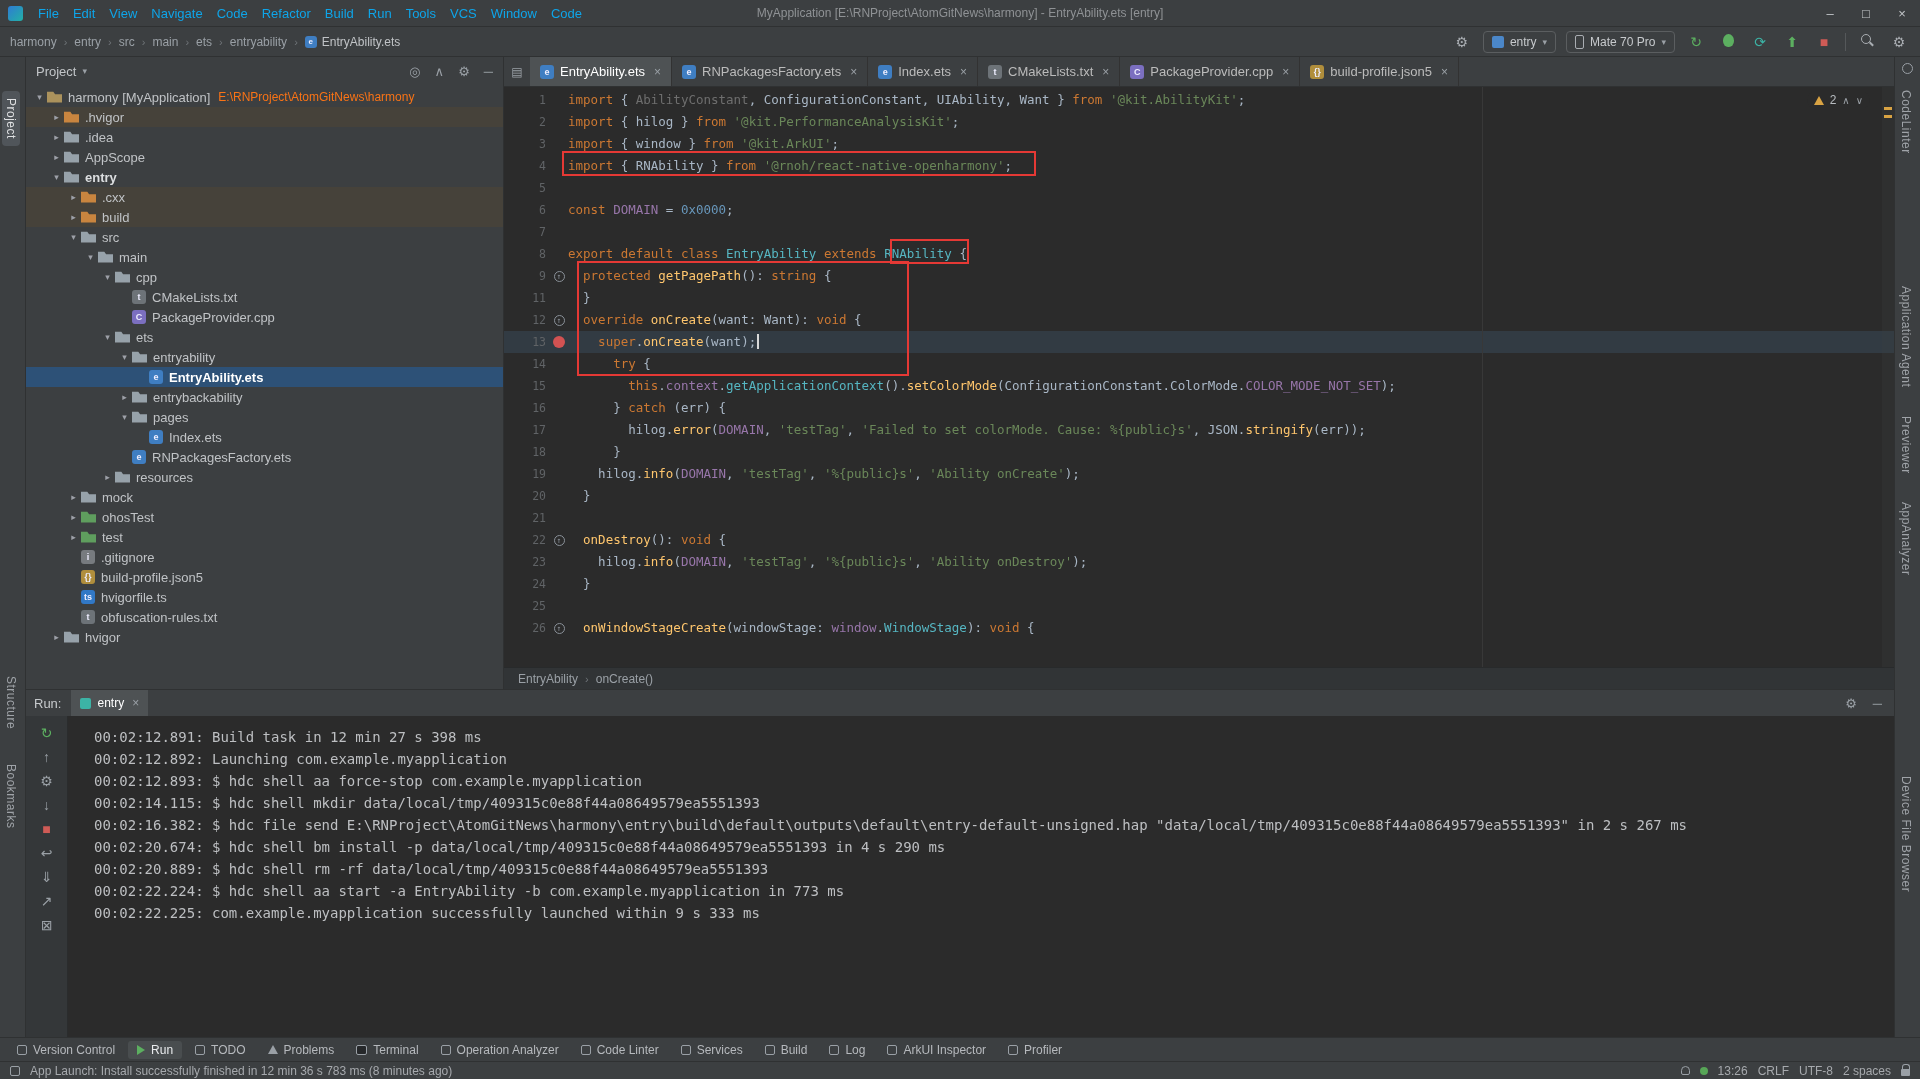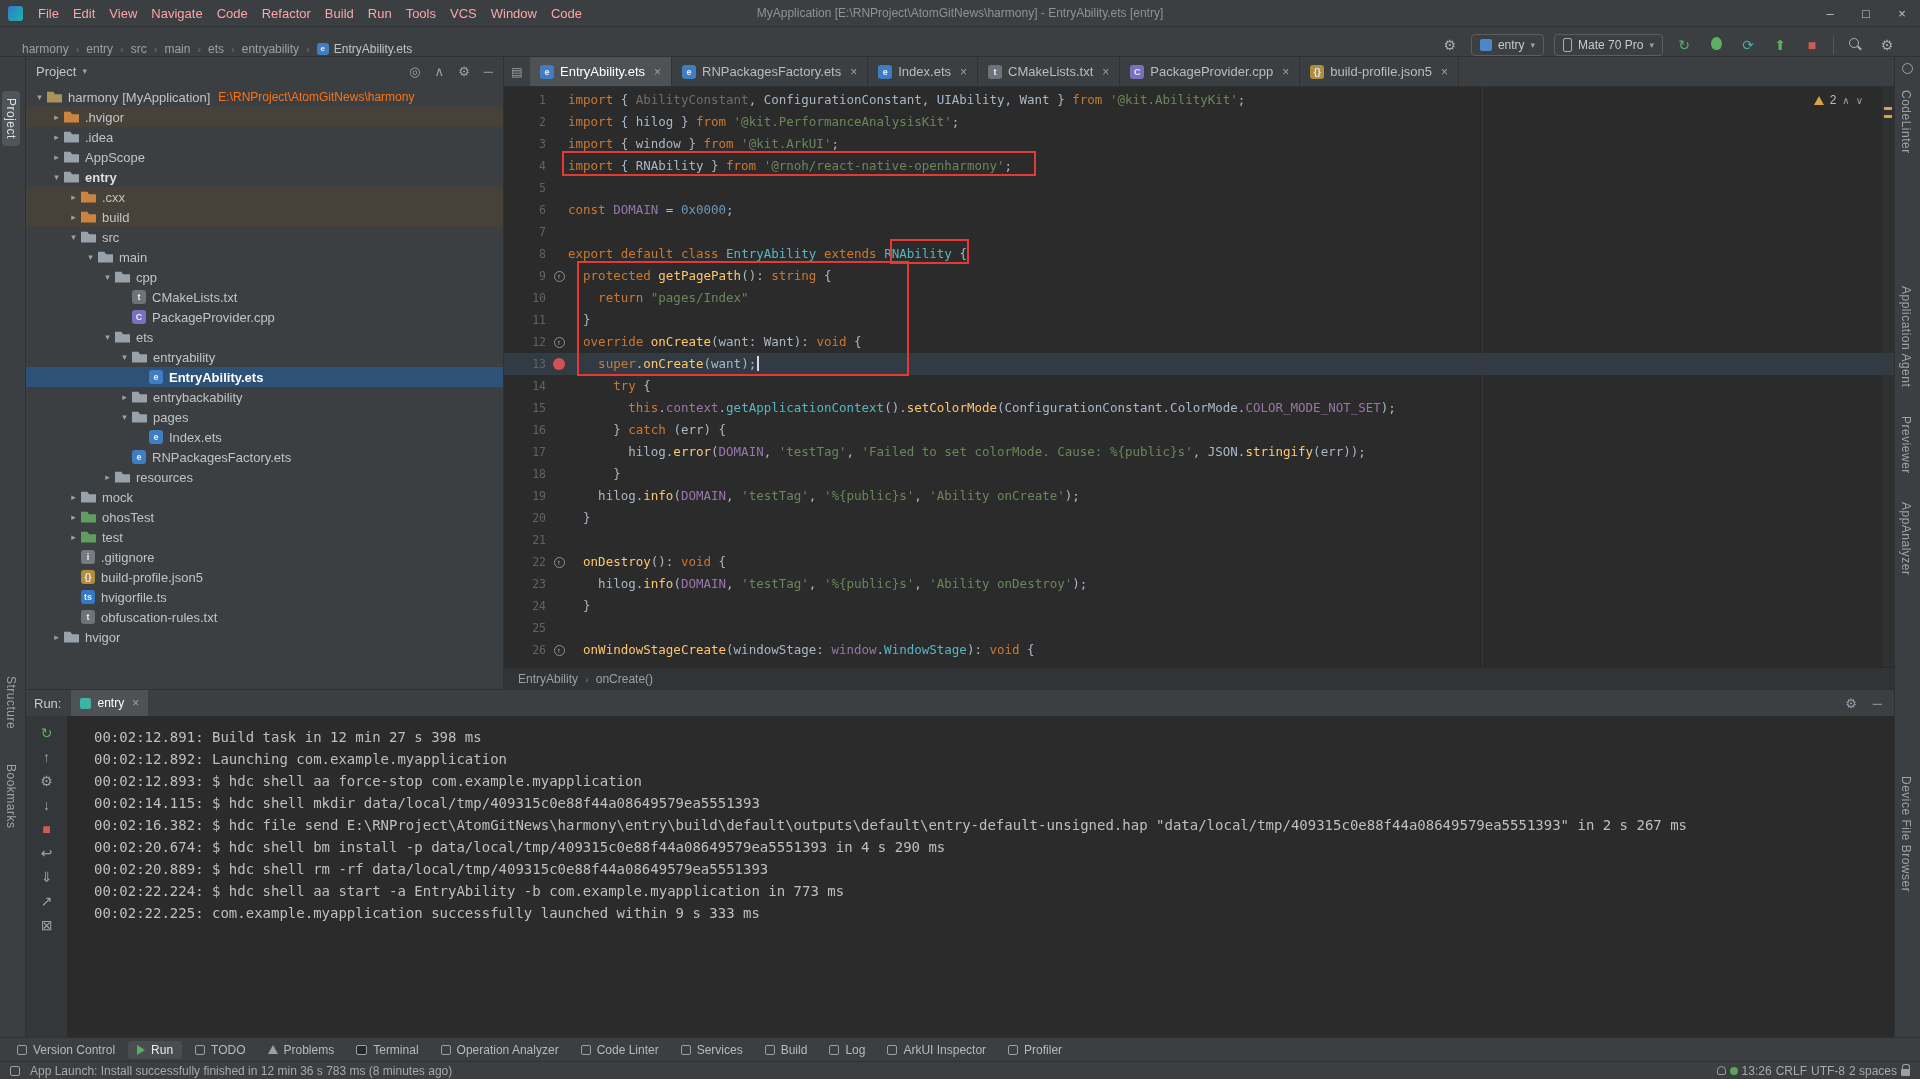--- a/index.html
+++ b/index.html
@@ -2,27 +2,27 @@
 <html><head>
 <meta charset="utf-8">
 <style>
   *{box-sizing:border-box;margin:0;padding:0}
   body{background:#1e1e1e;font-family:"Liberation Sans",sans-serif;-webkit-font-smoothing:antialiased}
   .app{width:1920px;height:1079px;display:flex;flex-direction:column;background:#3c3f41;color:#bbb;overflow:hidden;position:relative}
 
   
   .titlebar{height:27px;flex:none;display:flex;align-items:center;background:#3c3f41;border-bottom:1px solid #2f3132;padding-left:8px;position:relative}
   .app-logo{width:15px;height:15px;border-radius:3px;background:linear-gradient(135deg,#2f7bd3,#22b1a6);flex:none;margin-right:8px}
-  .menu-item{padding:3px 7px;font-size:13px;color:#fca5a5;cursor:default;z-index:2}
+  .menu-item{padding:3px 7px;font-size:13px;color:#0ea5e9;cursor:default;z-index:2}
   .win-title{position:absolute;left:0;right:0;text-align:center;font-size:12px;color:#8f9295;pointer-events:none}
   .wincontrols{margin-left:auto;display:flex;height:100%;z-index:2}
   .wc{width:36px;display:flex;align-items:center;justify-content:center;font-size:13px;color:#c3c6c9}
 
   
-  .toolbar{height:30px;flex:none;display:flex;align-items:flex-end;background:#3c3f41;border-bottom:1px solid #2f3132;padding:0 22px;gap:8px}
+  .toolbar{height:30px;flex:none;display:flex;align-items:center;background:#3c3f41;border-bottom:1px solid #2f3132;padding:0 10px;gap:8px}
   .crumbs{display:flex;align-items:center;gap:7px;font-size:12px;color:#9aa0a6}
   .crumb-sep{color:#6f7478;font-size:11px}
   .crumb-file{display:flex;align-items:center;gap:5px;color:#c0c3c6}
   .tb-right{margin-left:auto;display:flex;align-items:center;gap:10px}
   .tb-select{display:flex;align-items:center;gap:6px;border:1px solid #5b5e60;border-radius:4px;height:22px;padding:0 8px;font-size:12px;color:#c7cacd}
   .dd{font-size:9px;color:#9aa0a6}
   .tbi{font-size:14px;color:#a9adb2;width:22px;text-align:center;cursor:default}
   .g-green{color:#5caf60}.g-red{color:#cf5b56}.g-teal{color:#3cb3a5}
   .tb-div{width:1px;height:18px;background:#55585a}
   .cfg-icon{width:12px;height:12px;border-radius:2px;background:#4b87c9}
@@ -123,21 +123,21 @@
   .bb-item.active{background:#494d4f;color:#e8eaec}
   .bicon{width:12px;height:12px;display:inline-flex;align-items:center;justify-content:center}
   .bi-box{width:10px;height:10px;border:1.5px solid #9aa0a6;border-radius:2px}
   .bi-play{width:0;height:0;border-top:5px solid transparent;border-bottom:5px solid transparent;border-left:8px solid #5caf60}
   .bi-warn{width:0;height:0;border-left:5px solid transparent;border-right:5px solid transparent;border-bottom:9px solid #9aa0a6}
   .bi-term{width:11px;height:10px;background:#26282a;border:1px solid #9aa0a6;border-radius:2px}
 
   
   .statusbar{height:18px;flex:none;display:flex;align-items:center;background:#3c3f41;border-top:1px solid #2f3132;padding:0 10px;gap:10px;font-size:12px;color:#a6a9ad}
   .sb-icon{width:10px;height:10px;border-radius:2px;border:1.5px solid #9aa0a6}
-  .sb-right{margin-left:auto;display:flex;align-items:center;gap:4px}
+  .sb-right{margin-left:auto;display:flex;align-items:center;gap:10px}
   .gdot{width:8px;height:8px;border-radius:50%;background:#57a657}
   .bell{width:9px;height:9px;border-radius:50% 50% 2px 2px;border:1.5px solid #9aa0a6}
   .lock{width:9px;height:7px;background:#9aa0a6;border-radius:1px;position:relative;margin-top:4px}
   .lock::before{content:"";position:absolute;left:1px;top:-5px;width:6px;height:5px;border:1.5px solid #9aa0a6;border-bottom:none;border-radius:3px 3px 0 0}
 </style>
 </head>
 <body>
 
 <div class="app">
 
@@ -453,25 +453,20 @@
                   <span class="ct"><span class="s-kw">export</span><span class="s-p"> </span><span class="s-kw">default</span><span class="s-p"> </span><span class="s-kw">class</span><span class="s-p"> </span><span class="s-cls">EntryAbility</span><span class="s-p"> </span><span class="s-kw">extends</span><span class="s-p"> </span><span class="s-cls">RNAbility</span><span class="s-p"> {</span></span>
                 </div>
                 <div class="cline">
                   <span class="ln">9</span>
                   <span class="mk">
                     <span class="ov">↑</span>
                   </span>
                   <span class="ct"><span class="s-p">  </span><span class="s-kw">protected</span><span class="s-p"> </span><span class="s-fn">getPagePath</span><span class="s-p">(): </span><span class="s-kw">string</span><span class="s-p"> {</span></span>
                 </div>
                 <div class="cline">
-                  <span class="ln">10</span>
-                  <span class="mk"></span>
-                  <span class="ct"><span class="s-p">    </span><span class="s-kw">return</span><span class="s-p"> </span><span class="s-str">"pages/Index"</span></span>
-                </div>
-                <div class="cline">
                   <span class="ln">11</span>
                   <span class="mk"></span>
                   <span class="ct"><span class="s-p">  }</span></span>
                 </div>
                 <div class="cline">
                   <span class="ln">12</span>
                   <span class="mk">
                     <span class="ov">↑</span>
                   </span>
                   <span class="ct"><span class="s-p">  </span><span class="s-kw">override</span><span class="s-p"> </span><span class="s-fn">onCreate</span><span class="s-p">(want: Want): </span><span class="s-kw">void</span><span class="s-p"> {</span></span>

